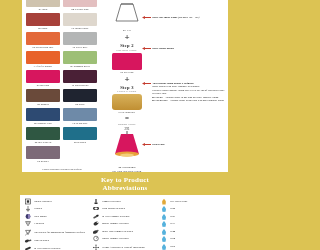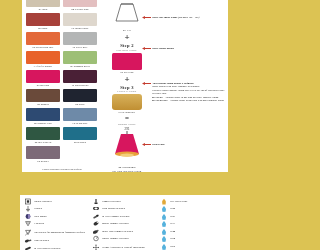--- a/index.html
+++ b/index.html
@@ -278,20 +278,24 @@
 
     <div class="instr i4">
       <svg class="arrow" viewBox="0 0 9 3">
         <path d="M0 1.5 L3 0 L3 1 L9 1 L9 2 L3 2 L3 3 Z" fill="#c43b2e"></path>
       </svg>
       <div class="ln bold">Order code</div>
     </div>
   </div>
 
   <div class="key-wrap">
+    <div class="key-title">
+      <div>Key to Product</div>
+      <div>Abbreviations</div>
+    </div>
 
     <div class="key-box">
       <div class="key-cols">
 
         <div class="kcol">
           <div class="krow">
             <span class="kicon">
               <svg viewBox="0 0 8 7">
                   <rect x="1.5" y="1" width="5" height="5" fill="none" stroke="#333" stroke-width=".6"></rect>
                   <rect x="2.8" y="2.3" width="2.4" height="2.4" fill="#333"></rect>

